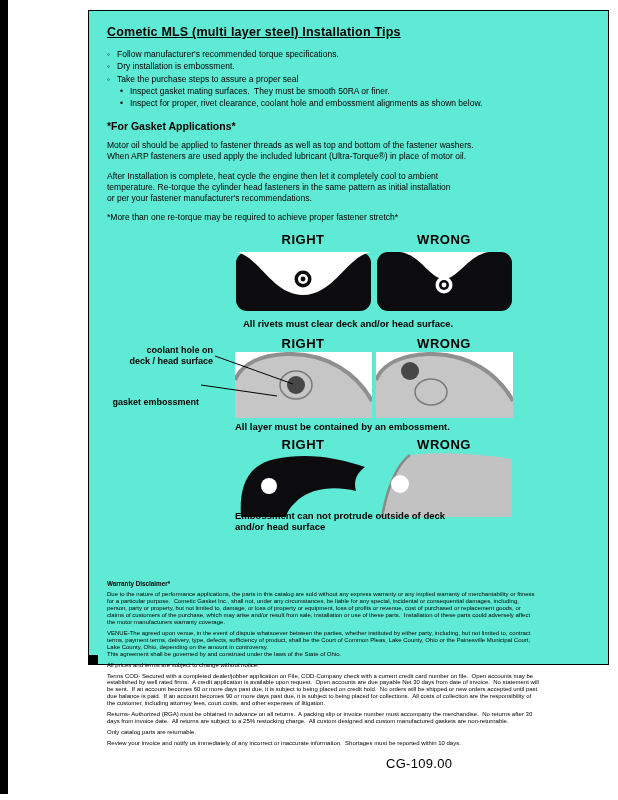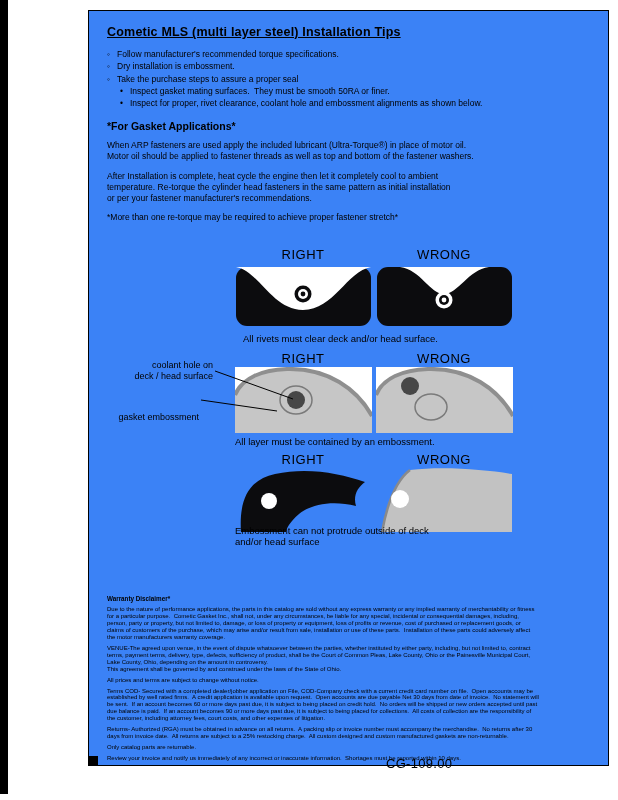--- a/index.html
+++ b/index.html
@@ -3,43 +3,43 @@
 <meta charset="utf-8">
 <style>
   * { margin:0; padding:0; box-sizing:border-box; }
   html,body { background:#ffffff; }
   body {
     width:618px; height:800px; position:relative; overflow:hidden;
     font-family:"Liberation Sans", sans-serif; color:#000;
   }
   .left-bar { position:absolute; left:0; top:0; width:8px; height:794px; background:#000; }
   .frame {
-    position:absolute; left:88px; top:10px; width:521px; height:756px;
-    border:1px solid #000; background:#3b82f6;
+    position:absolute; left:88px; top:10px; width:521px; height:655px;
+    border:1px solid #000; background:#5eead4;
   }
   .corner-mark { position:absolute; left:-1px; bottom:-1px; width:10px; height:10px; background:#000; }
   .inner { padding:12px 16px 0 18px; }
 
   .title {
     font-size:12.5px; font-weight:bold; text-decoration:underline;
     margin:2px 0 9px 0; letter-spacing:0.2px;
   }
 
   .tips { font-size:8.5px; line-height:12.3px; }
   .tip { display:flex; }
   .tip .b { width:10px; flex:0 0 10px; text-align:left; }
   .tip.sub { margin-left:13px; }
   .tip .t { white-space:pre-wrap; }
 
   .diesel-h { font-size:10.5px; font-weight:bold; margin:11px 0 8px 0; }
   .para { font-size:8.5px; line-height:10.8px; margin-bottom:9px; }
   .para div { white-space:pre-wrap; }
   .note { font-size:8.5px; margin-top:7px; }
 
-  .figures { position:relative; width:440px; height:318px; margin-top:23px; }
+  .figures { position:relative; width:440px; height:318px; margin-top:8px;font-weight:bold; }
   .figures .col-label {
     position:absolute; width:80px; text-align:center;
     font-size:13px; letter-spacing:0.5px;
   }
   .figures .diag { position:absolute; }
   .figures .caption { position:absolute; font-size:9.5px; white-space:pre-line; line-height:11px; }
   .figures .fig-label { position:absolute; font-size:9px; line-height:10.5px; text-align:right; }
   .figures .pointers { position:absolute; pointer-events:none; z-index:3; }
 
   .disclaimer { margin-top:32px; width:432px; }
@@ -78,22 +78,22 @@
         </div>
         <div class="tip sub">
           <span class="b">•</span>
           <span class="t">Inspect for proper, rivet clearance, coolant hole and embossment alignments as shown below.</span>
         </div>
       </div>
 
       <h2 class="diesel-h">*For Gasket Applications*</h2>
 
       <div class="para">
+        <div>Motor oil should be applied to fastener threads as well as top and bottom of the fastener washers.</div>
         <div>When ARP fasteners are used apply the included lubricant (Ultra-Torque®) in place of motor oil.</div>
-        <div>Motor oil should be applied to fastener threads as well as top and bottom of the fastener washers.</div>
       </div>
 
       <div class="para">
         <div>After Installation is complete, heat cycle the engine then let it completely cool to ambient</div>
         <div>temperature. Re-torque the cylinder head fasteners in the same pattern as initial installation</div>
         <div>or per your fastener manufacturer's recommendations.</div>
       </div>
 
       <div class="note">*More than one re-torque may be required to achieve proper fastener stretch*</div>
 

